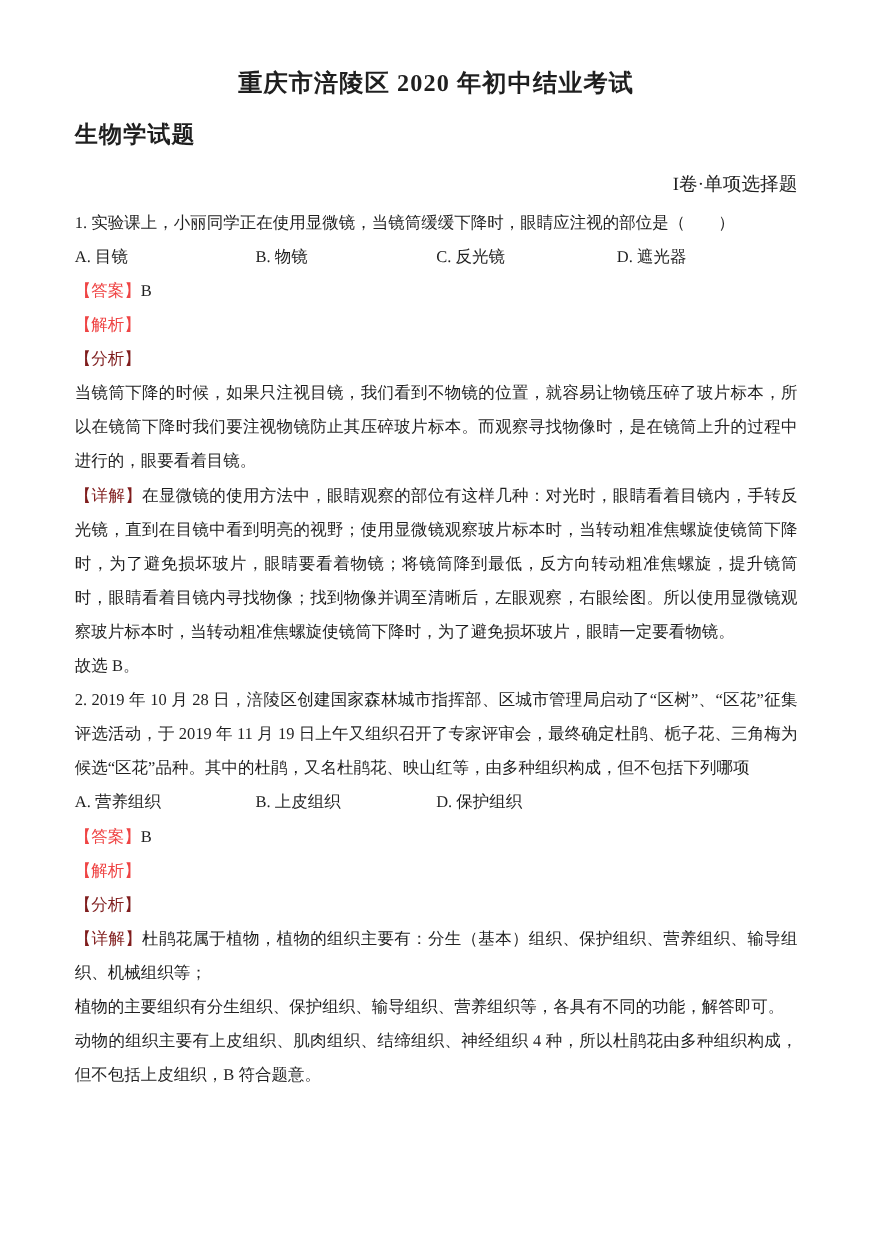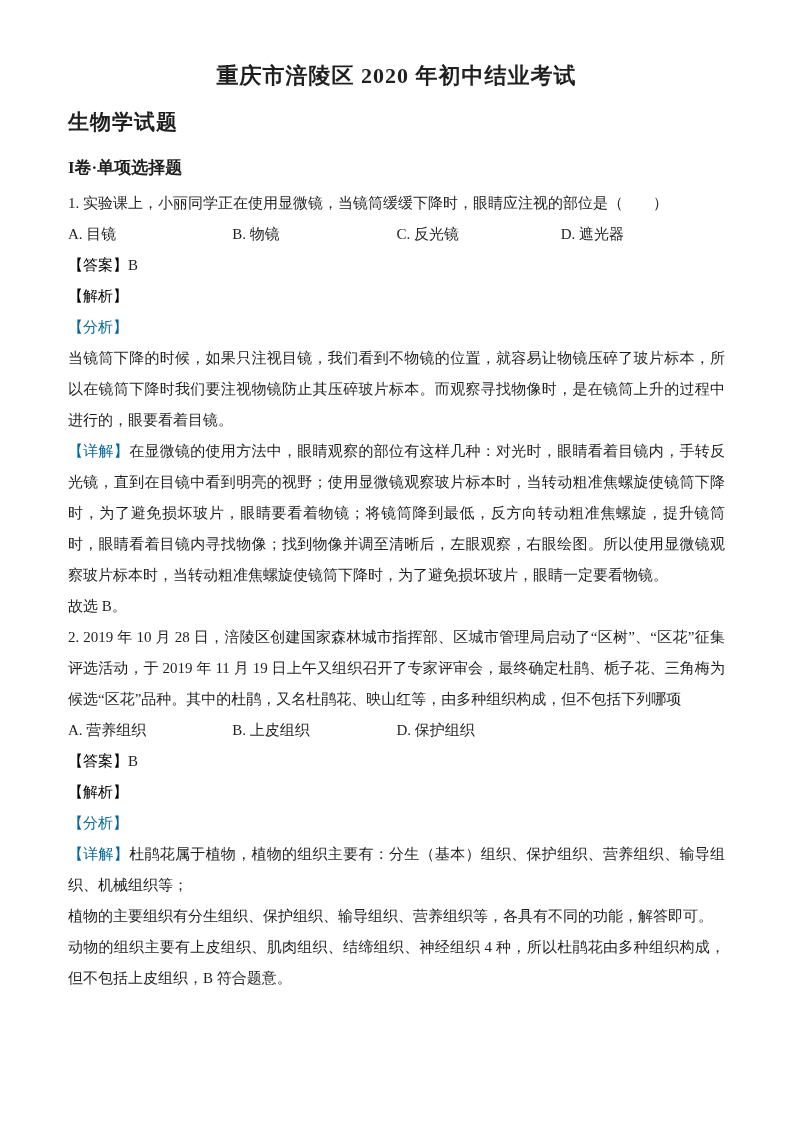--- a/index.html
+++ b/index.html
@@ -30,46 +30,47 @@
   .doc-subtitle {
     margin: 0 0 14px 0;
     font-size: 21px;
     font-weight: bold;
     line-height: 32px;
     letter-spacing: 1px;
   }
   .section-heading {
     margin: 0 0 4px 0;
     font-size: 17px;
-    font-weight: bold;
+    font-weight: normal;
     line-height: 32px;
+    text-align: right;
   }
   .line, .para {
     margin: 0;
     font-size: 15px;
     line-height: 31px;
   }
   .para {
     text-align: justify;
     text-justify: inter-character;
   }
   .options-row {
     display: flex;
     font-size: 15px;
     line-height: 31px;
   }
   .options-row .opt {
     width: 25%;
     white-space: nowrap;
   }
   .tag-blue {
-    color: #000000;
+    color: #ef4444;
   }
   .tag-black {
-    color: #0369a1;
+    color: #7f1d1d;
   }
 </style>
 </head>
 <body>
 
 <div class="page">
 
   <h1 class="doc-title">重庆市涪陵区 2020 年初中结业考试</h1>
   <h2 class="doc-subtitle">生物学试题</h2>
   <h3 class="section-heading">I卷·单项选择题</h3>

